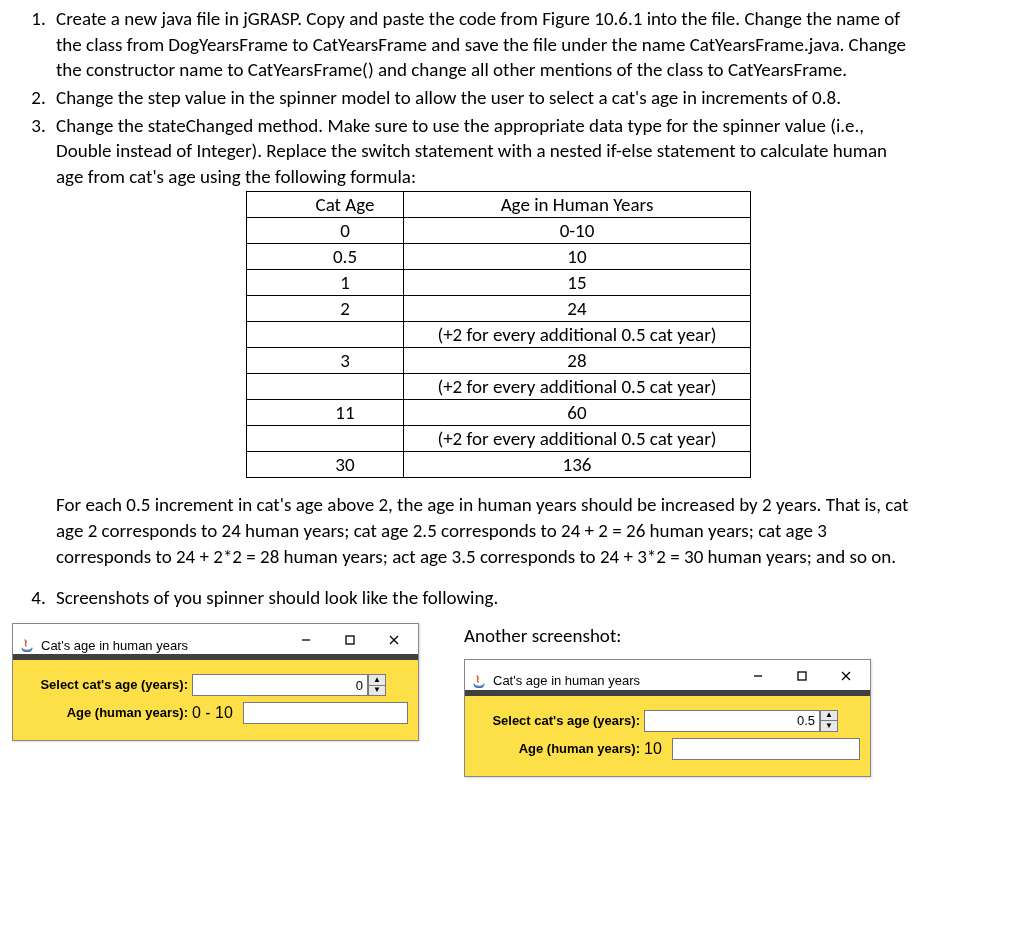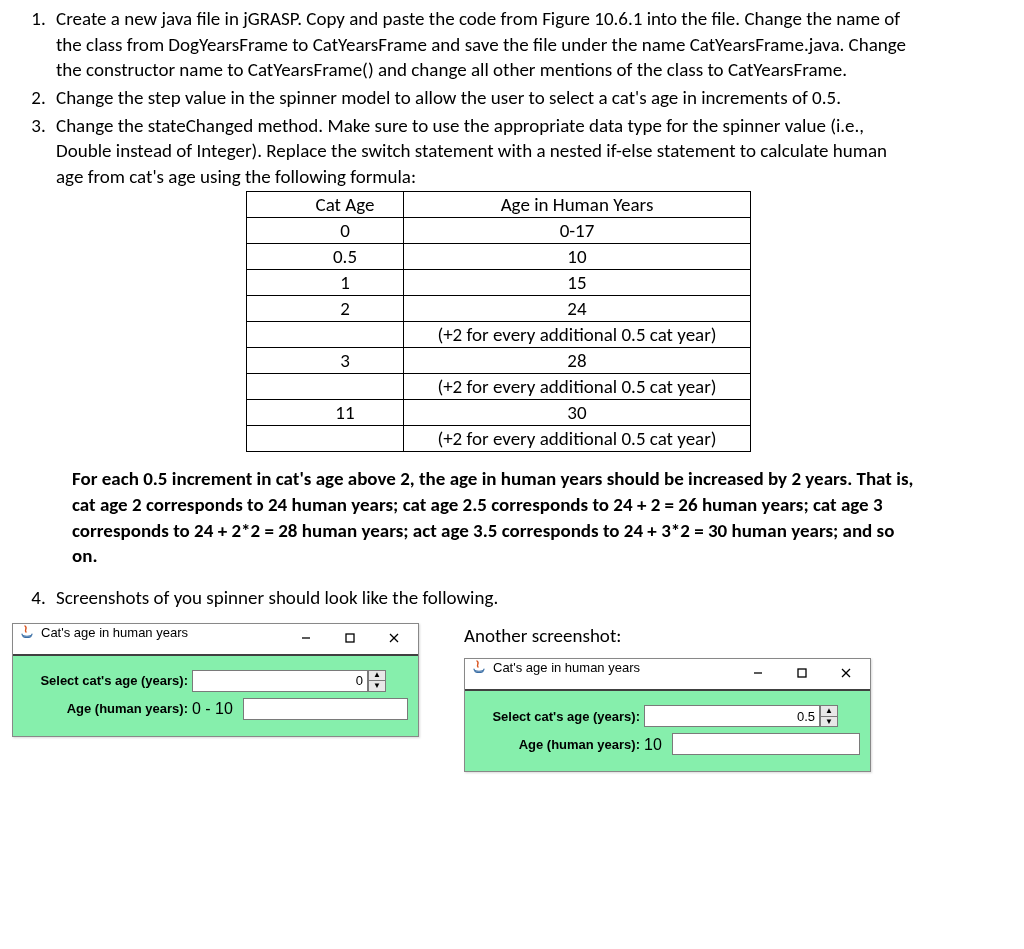--- a/index.html
+++ b/index.html
@@ -36,63 +36,62 @@
     padding: 0 8px;
     text-align: center;
     font-weight: normal;
     font-size: 19px;
     line-height: 1.3;
     height: 25px;
   }
   .cat-table .col1 { width: 100px; padding-left: 48px; }
   .cat-table .col2 { width: 330px; margin-top: 46px; }
   .after-table {
-    margin: 0 0 16px 16px;
-    font-weight: bold;
+    margin: 0 0 16px 0;
   }
   
   .shots-row {
     display: flex;
     margin-top: 12px;
   }
   .shot-col { flex: 0 0 auto; width: 50%; }
   .shot-label { margin: 0 0 10px 0; }
   .win {
     width: 405px;
     border: 1px solid #888;
     background: #f0f0f0;
     font-family: Tahoma, "Segoe UI", sans-serif;
     font-size: 13px;
     box-shadow: 1px 1px 2px rgba(0,0,0,0.15);
   }
   .titlebar {
     display: flex;
-    align-items: flex-start;
+    align-items: flex-end;
     background: #ffffff;
-    border-bottom: 2px solid #404040;
+    border-bottom: 6px solid #404040;
     height: 30px;
     padding: 0 2px 0 6px;
   }
   .java-icon {
     width: 16px; height: 16px;
     margin-right: 6px;
     display: inline-flex;
     align-items: center;
     justify-content: center;
   }
   .title-text { flex: 1; font-size: 13px; color: #000; }
   .win-btns { display: flex; }
   .win-btn {
     width: 44px; height: 28px;
     display: flex; align-items: center; justify-content: center;
     font-size: 14px;
     color: #222;
   }
   .client {
-    background: #86efac;
+    background: #fde047;
     padding: 8px 10px 10px 10px;
   }
   .row {
     display: flex;
     align-items: center;
     margin: 6px 0;
   }
   .lbl {
     font-weight: bold;
     font-size: 13px;
@@ -152,34 +151,34 @@
 </head>
 <body>
 
 <div class="page">
 
   <ol class="main-list">
     <li>
       <span>Create a new java file in jGRASP. Copy and paste the code from Figure 10.6.1 into the file. Change the name of the class from DogYearsFrame to CatYearsFrame and save the file under the name CatYearsFrame.java. Change the constructor name to CatYearsFrame() and change all other mentions of the class to CatYearsFrame.</span>
     </li>
     <li>
-      <span>Change the step value in the spinner model to allow the user to select a cat's age in increments of 0.5.</span>
+      <span>Change the step value in the spinner model to allow the user to select a cat's age in increments of 0.8.</span>
     </li>
     <li>
       <span>Change the stateChanged method. Make sure to use the appropriate data type for the spinner value (i.e., Double instead of Integer). Replace the switch statement with a nested if-else statement to calculate human age from cat's age using the following formula:</span>
 
       <table class="cat-table">
         <tbody>
             <tr>
           <td class="col1">Cat Age</td>
           <td class="col2">Age in Human Years</td>
         </tr>
         <tr>
               <td class="col1">0</td>
-              <td class="col2">0-17</td>
+              <td class="col2">0-10</td>
             </tr>
         <tr>
               <td class="col1">0.5</td>
               <td class="col2">10</td>
             </tr>
         <tr>
               <td class="col1">1</td>
               <td class="col2">15</td>
             </tr>
         <tr>
@@ -193,25 +192,29 @@
         <tr>
               <td class="col1">3</td>
               <td class="col2">28</td>
             </tr>
         <tr>
               <td class="col1"></td>
               <td class="col2">(+2 for every additional 0.5 cat year)</td>
             </tr>
         <tr>
               <td class="col1">11</td>
-              <td class="col2">30</td>
+              <td class="col2">60</td>
             </tr>
         <tr>
               <td class="col1"></td>
               <td class="col2">(+2 for every additional 0.5 cat year)</td>
+            </tr>
+        <tr>
+              <td class="col1">30</td>
+              <td class="col2">136</td>
             </tr>
       </tbody>
         </table>
 
       <p class="after-table">For each 0.5 increment in cat's age above 2, the age in human years should be increased by 2 years. That is, cat age 2 corresponds to 24 human years; cat age 2.5 corresponds to 24 + 2 = 26 human years; cat age 3 corresponds to 24 + 2*2 = 28 human years; act age 3.5 corresponds to 24 + 3*2 = 30 human years; and so on.</p>
     </li>
     <li>
       <span>Screenshots of you spinner should look like the following.</span>
     </li>
   </ol>

